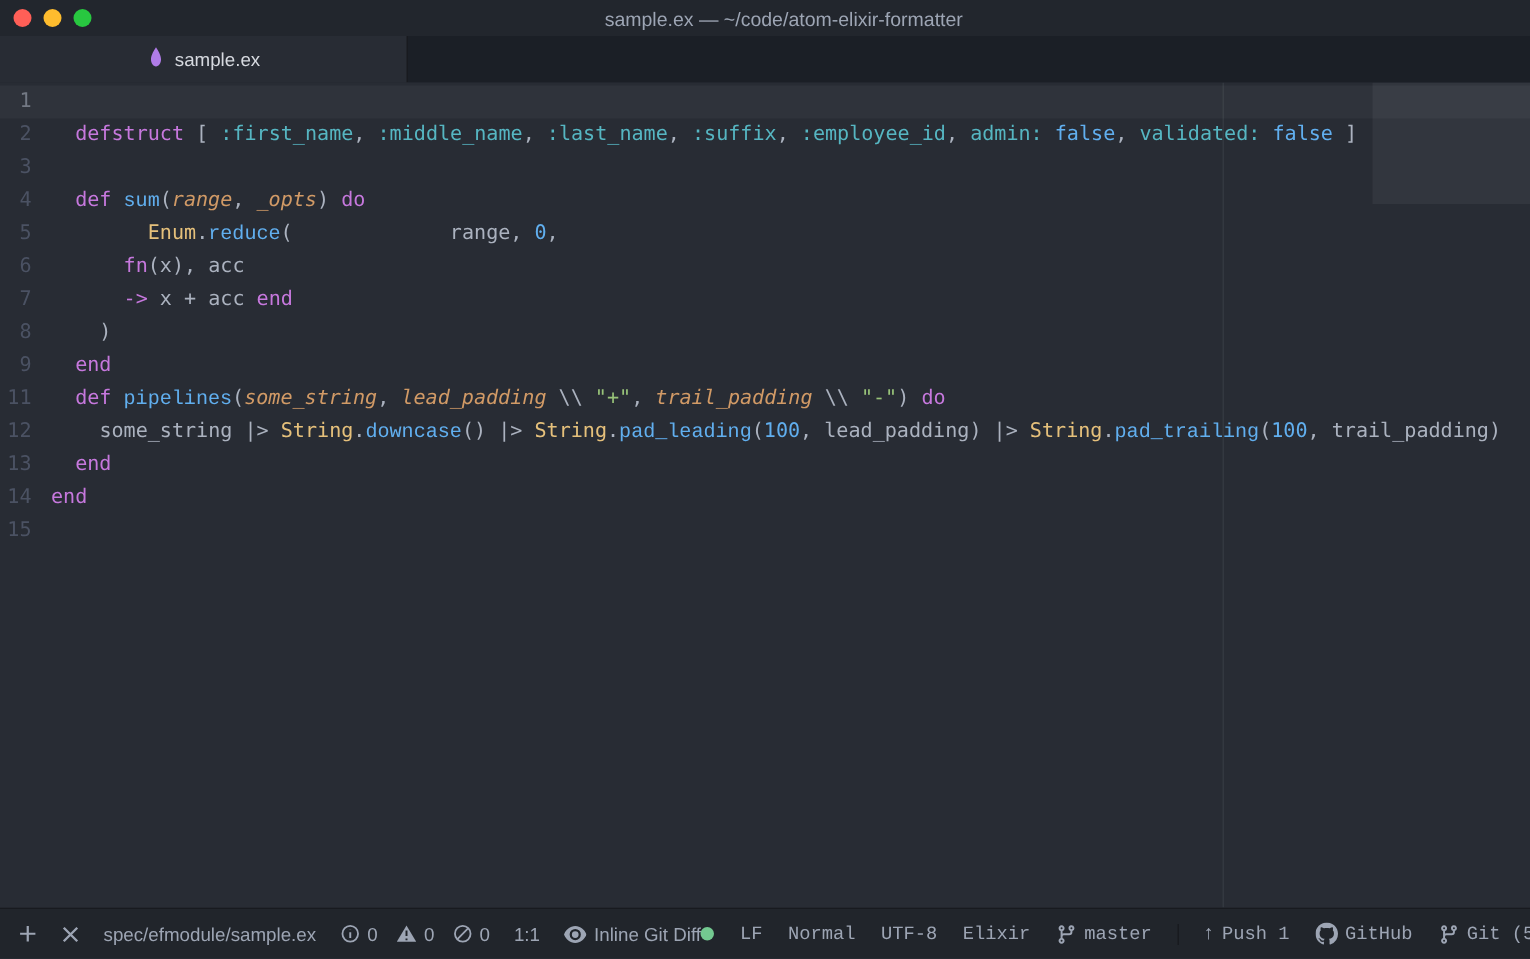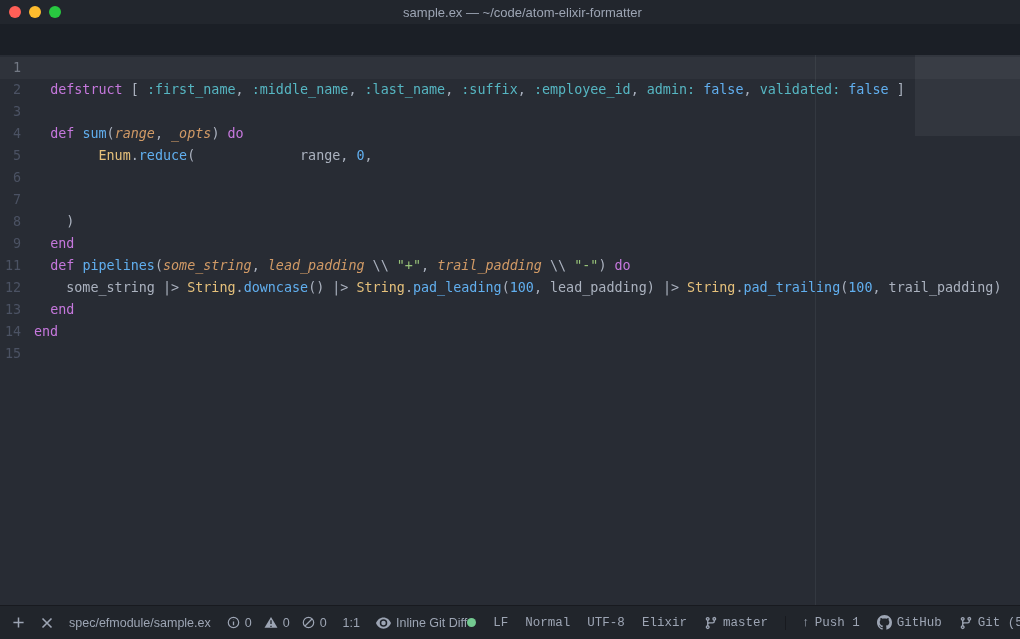--- a/index.html
+++ b/index.html
@@ -28,21 +28,21 @@
             font-family:"DejaVu Sans Mono",monospace; font-size:13.4px; line-height:22px; }
   .lines { position:absolute; top:2px; left:0; right:0; }
   .line-row { display:flex; height:22px; white-space:pre; }
   .line-row.active { background:rgba(255,255,255,0.035); }
   .gutter-num { width:21px; flex:none; text-align:right; color:var(--c-gutter,#4b5263); }
   .line-row.active .gutter-num { color:var(--c-gutterActive,#737984); }
   .code { margin-left:13px; color:var(--c-text,#abb2bf); }
 
   .tok-kw    { color:var(--c-kw,#c678dd); }
   .tok-alias { color:var(--c-alias,#e5c07b); }
-  .tok-fn    { color:var(--c-fn,#61afef); }
+  .tok-fn    { color:var(--c-fn,#61afef);font-family:Liberation Mono, monospace; }
   .tok-atom  { color:var(--c-atom,#56b6c2); }
   .tok-const { color:var(--c-const,#61afef); }
   .tok-param { color:var(--c-param,#d19a66); font-style:italic; }
   .tok-str   { color:var(--c-str,#98c379); }
   .tok-pl    { color:var(--c-pl,#abb2bf); }
   .tok-cur   { background:var(--c-cursor,#528bff); color:#282c34; }
 
   .wrap-guide { position:absolute; left:815px; top:0; bottom:0; width:1px;
                 background:rgba(171,178,191,0.09); }
 
@@ -84,33 +84,41 @@
   <div class="titlebar">
     <div class="traffic">
       <span class="t-red"></span>
       <span class="t-yellow"></span>
       <span class="t-green"></span>
     </div>
     <div class="win-title">sample.ex — ~/code/atom-elixir-formatter</div>
   </div>
 
   <div class="tabbar">
+    <div class="tab">
+      <span>
+        <svg width="12" height="14" viewBox="0 0 16 20">
+            <path fill="#b07ce8" d="M8 .6C6.2 3.6 3.2 8 3.2 12.2c0 3.8 2.1 6.8 4.8 6.8s4.8-3 4.8-6.8C12.8 8 9.8 3.6 8 .6z"></path>
+          </svg>
+      </span>
+      <span>sample.ex</span>
+    </div>
     <div class="tabbar-rest"></div>
   </div>
 
   <div class="editor">
     <div class="wrap-guide"></div>
     <div class="lines">
         <div class="line-row active"><span class="gutter-num">1</span></div>
         <div class="line-row"><span class="gutter-num">2</span><span class="code"><span class="tok-pl">  </span><span class="tok-kw">defstruct</span><span class="tok-pl"> [ </span><span class="tok-atom">:first_name</span><span class="tok-pl">, </span><span class="tok-atom">:middle_name</span><span class="tok-pl">, </span><span class="tok-atom">:last_name</span><span class="tok-pl">, </span><span class="tok-atom">:suffix</span><span class="tok-pl">, </span><span class="tok-atom">:employee_id</span><span class="tok-pl">, </span><span class="tok-atom">admin:</span><span class="tok-pl"> </span><span class="tok-const">false</span><span class="tok-pl">, </span><span class="tok-atom">validated:</span><span class="tok-pl"> </span><span class="tok-const">false</span><span class="tok-pl"> ]</span></span></div>
         <div class="line-row"><span class="gutter-num">3</span><span class="code"></span></div>
         <div class="line-row"><span class="gutter-num">4</span><span class="code"><span class="tok-pl">  </span><span class="tok-kw">def</span><span class="tok-pl"> </span><span class="tok-fn">sum</span><span class="tok-pl">(</span><span class="tok-param">range</span><span class="tok-pl">, </span><span class="tok-param">_opts</span><span class="tok-pl">) </span><span class="tok-kw">do</span></span></div>
         <div class="line-row"><span class="gutter-num">5</span><span class="code"><span class="tok-pl">        </span><span class="tok-alias">Enum</span><span class="tok-pl">.</span><span class="tok-fn">reduce</span><span class="tok-pl">(</span><span class="tok-pl">             </span><span class="tok-pl">range, </span><span class="tok-const">0</span><span class="tok-pl">,</span></span></div>
-        <div class="line-row"><span class="gutter-num">6</span></div>
-        <div class="line-row"><span class="gutter-num">7</span></div>
+        <div class="line-row"><span class="gutter-num">6</span><span class="code"><span class="tok-pl">      </span><span class="tok-kw">fn</span><span class="tok-pl">(x), acc</span></span></div>
+        <div class="line-row"><span class="gutter-num">7</span><span class="code"><span class="tok-pl">      </span><span class="tok-kw">-&gt;</span><span class="tok-pl"> x + acc </span><span class="tok-kw">end</span></span></div>
         <div class="line-row"><span class="gutter-num">8</span><span class="code"><span class="tok-pl">    )</span></span></div>
         <div class="line-row"><span class="gutter-num">9</span><span class="code"><span class="tok-pl">  </span><span class="tok-kw">end</span></span></div>
         <div class="line-row"><span class="gutter-num">11</span><span class="code"><span class="tok-pl">  </span><span class="tok-kw">def</span><span class="tok-pl"> </span><span class="tok-fn">pipelines</span><span class="tok-pl">(</span><span class="tok-param">some_string</span><span class="tok-pl">, </span><span class="tok-param">lead_padding</span><span class="tok-pl"> \\ </span><span class="tok-str">"+"</span><span class="tok-pl">, </span><span class="tok-param">trail_padding</span><span class="tok-pl"> \\ </span><span class="tok-str">"-"</span><span class="tok-pl">) </span><span class="tok-kw">do</span></span></div>
         <div class="line-row"><span class="gutter-num">12</span><span class="code"><span class="tok-pl">    </span><span class="tok-pl">some_string </span><span class="tok-pl">|&gt;</span><span class="tok-pl"> </span><span class="tok-alias">String</span><span class="tok-pl">.</span><span class="tok-fn">downcase</span><span class="tok-pl">() </span><span class="tok-pl">|&gt;</span><span class="tok-pl"> </span><span class="tok-alias">String</span><span class="tok-pl">.</span><span class="tok-fn">pad_leading</span><span class="tok-pl">(</span><span class="tok-const">100</span><span class="tok-pl">, lead_padding) </span><span class="tok-pl">|&gt;</span><span class="tok-pl"> </span><span class="tok-alias">String</span><span class="tok-pl">.</span><span class="tok-fn">pad_trailing</span><span class="tok-pl">(</span><span class="tok-const">100</span><span class="tok-pl">, trail_padding)</span></span></div>
         <div class="line-row"><span class="gutter-num">13</span><span class="code"><span class="tok-pl">  </span><span class="tok-kw">end</span></span></div>
         <div class="line-row"><span class="gutter-num">14</span><span class="code"><span class="tok-kw">end</span></span></div>
         <div class="line-row"><span class="gutter-num">15</span><span class="code"></span></div>
       </div>
     <div class="minimap">
         <div class="mm-line">

